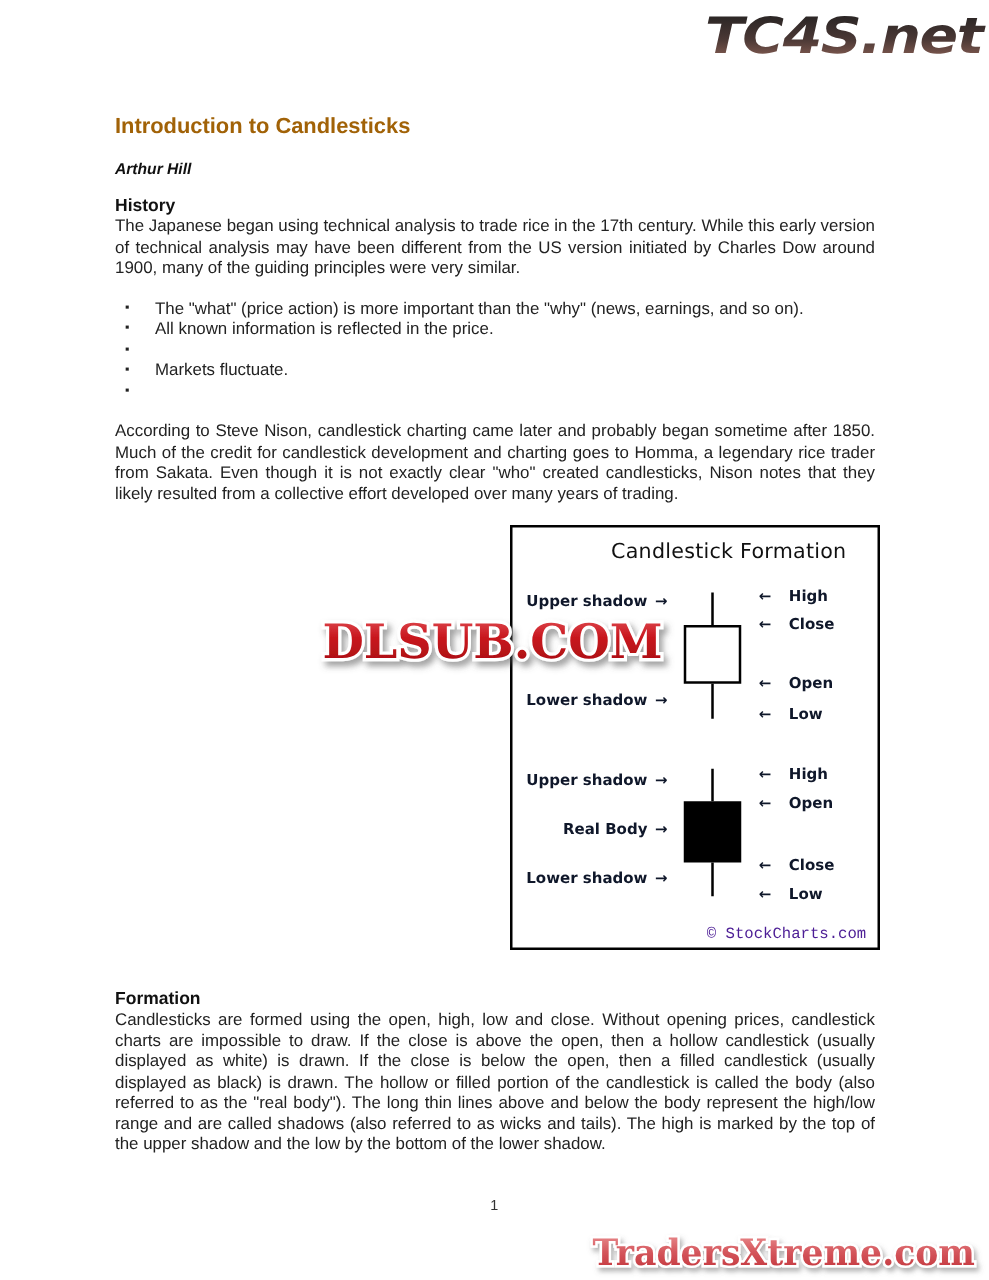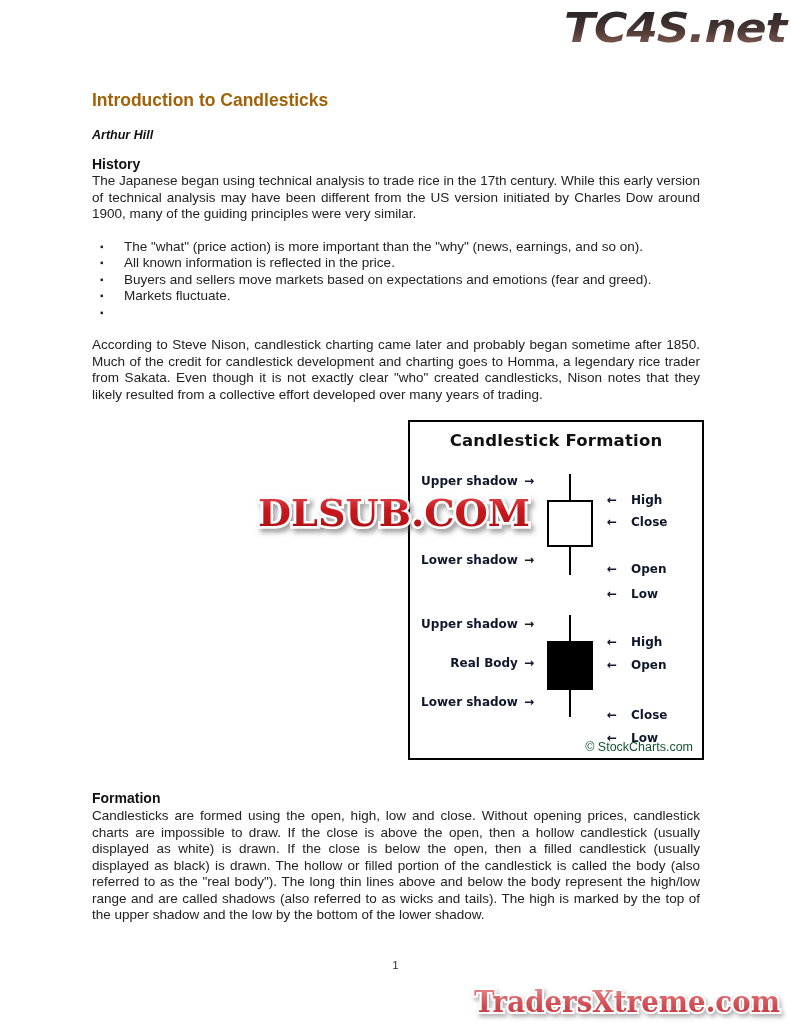--- a/index.html
+++ b/index.html
@@ -42,39 +42,40 @@
   }
 
   
   .diagram {
     left: 408px; top: 420px; width: 296px; height: 340px;
     border: 2px solid #000; background: #fff; box-sizing: border-box;
     font-family: "DejaVu Sans", sans-serif;
   }
   .diagram-title {
     position: absolute; top: 9px; left: 0; width: 100%;
-    text-align: center; font-size: 16.5px; font-weight: bold; color: #111;
+    text-align: center; font-size: 16.5px; font-weight: normal; color: #111;
     letter-spacing: 0.2px;
+    padding-left: 27px;
   }
   .dlabel {
     position: absolute; font-size: 12px; font-weight: bold; color: #0f172a;
     line-height: 15px; white-space: nowrap;
   }
   .dlabel.left-col { left: 10px; width: 114px; text-align: right; }
-  .dlabel.right-col { left: 197px; margin-top: 23px; }
+  .dlabel.right-col { left: 197px; }
   .dlabel .arr { font-weight: bold; }
   .dlabel.left-col .arr { margin-left: 6px; }
   .dlabel.right-col .arr { margin-right: 14px; }
   .wick { position: absolute; left: 159px; width: 2px; background: #000; }
   .candle-body { position: absolute; left: 137px; width: 46px; box-sizing: border-box; }
   .candle-body.hollow { background: #fff; border: 2px solid #000; }
   .candle-body.filled { background: #000; }
   .credit {
     position: absolute; right: 9px; bottom: 4px;
-    font-size: 12.5px; color: #14532d; font-family: Liberation Sans, sans-serif;
+    font-size: 12.5px; color: #4c1d95; font-family: Liberation Mono, monospace;
   }
 
   
   .logo-top { right: 1px; top: 1px; font-style: italic; }
   .wm-center { left: 248px; top: 482px; }
   .wm-bottom { right: 0px; top: 979px; }
 
   .page-number {
     left: 0; top: 959px; width: 791px; text-align: center;
     font-size: 11.5px; color: #333;
@@ -106,21 +107,20 @@
   <div class="bullet-row">
     <span class="bullet-glyph">▪</span>
     <span>The "what" (price action) is more important than the "why" (news, earnings, and so on).</span>
   </div>
   <div class="bullet-row">
     <span class="bullet-glyph">▪</span>
     <span>All known information is reflected in the price.</span>
   </div>
   <div class="bullet-row">
     <span class="bullet-glyph">▪</span>
-    <span>Buyers and sellers move markets based on expectations and emotions (fear and greed).</span>
   </div>
   <div class="bullet-row">
     <span class="bullet-glyph">▪</span>
     <span>Markets fluctuate.</span>
   </div>
   <div class="bullet-row">
     <span class="bullet-glyph">▪</span>
   </div>
 </div>
 

